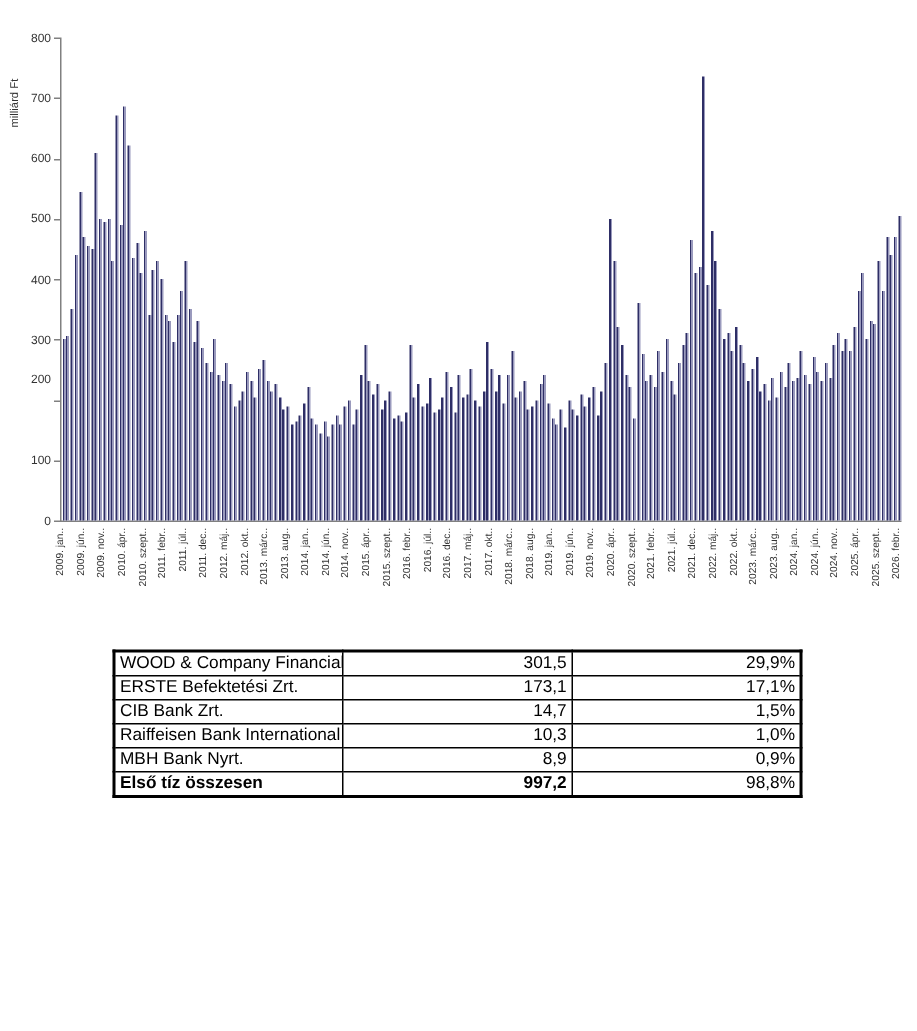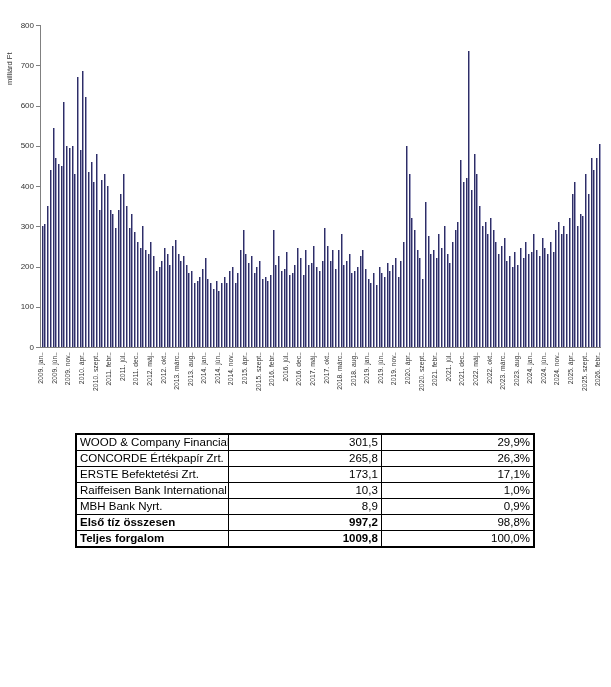--- a/index.html
+++ b/index.html
@@ -244,21 +244,21 @@
       <div class="bar" style="left: 552.266px; height: 177.1px; background: linear-gradient(90deg, rgb(46, 46, 102) 0px, rgb(46, 46, 102) 1px, rgb(154, 154, 189) 1px);"></div>
       <div class="bar" style="left: 554.983px; height: 189.2px; background: linear-gradient(90deg, rgb(46, 46, 102) 0px, rgb(46, 46, 102) 1px, rgb(154, 154, 189) 1px);"></div>
       <div class="bar" style="left: 557.7px; height: 203.3px; background: linear-gradient(90deg, rgb(46, 46, 102) 0px, rgb(46, 46, 102) 1px, rgb(154, 154, 189) 1px);"></div>
     </div>
   <div id="yaxis">
       <div class="ytick" style="left: 36px; top: 347px;"></div>
       <div class="ylab" style="top: 342.5px;">0</div>
       <div class="ytick" style="left: 36px; top: 306.8px;"></div>
       <div class="ylab" style="top: 302.3px;">100</div>
       <div class="ytick" style="left: 36px; top: 266.5px;"></div>
-      <div class="ylab" style="top: 262px;">200</div>
+      <div class="ylab" style="top: 248px;">200</div>
       <div class="ytick" style="left: 36px; top: 226.3px;"></div>
       <div class="ylab" style="top: 221.8px;">300</div>
       <div class="ytick" style="left: 36px; top: 186px;"></div>
       <div class="ylab" style="top: 181.5px;">400</div>
       <div class="ytick" style="left: 36px; top: 145.8px;"></div>
       <div class="ylab" style="top: 141.3px;">500</div>
       <div class="ytick" style="left: 36px; top: 105.5px;"></div>
       <div class="ylab" style="top: 101px;">600</div>
       <div class="ytick" style="left: 36px; top: 65.3px;"></div>
       <div class="ylab" style="top: 60.8px;">700</div>
@@ -314,43 +314,38 @@
 <table id="broker-table">
   <tbody>
   </tbody>
     <tbody id="broker-rows">
       <tr>
         <td class="">WOOD &amp; Company Financial Services a.s.</td>
         <td class="num">301,5</td>
         <td class="pct">29,9%</td>
       </tr>
       <tr>
-        <td class="">CONCORDE Értékpapír Zrt.</td>
-        <td class="num">265,8</td>
-        <td class="pct">26,3%</td>
-      </tr>
-      <tr>
         <td class="">ERSTE Befektetési Zrt.</td>
         <td class="num">173,1</td>
         <td class="pct">17,1%</td>
+      </tr>
+      <tr>
+        <td class="">CIB Bank Zrt.</td>
+        <td class="num">14,7</td>
+        <td class="pct">1,5%</td>
       </tr>
       <tr>
         <td class="">Raiffeisen Bank International AG</td>
         <td class="num">10,3</td>
         <td class="pct">1,0%</td>
       </tr>
       <tr>
         <td class="">MBH Bank Nyrt.</td>
         <td class="num">8,9</td>
         <td class="pct">0,9%</td>
       </tr>
       <tr class="sum-row">
         <td class="">Első tíz összesen</td>
         <td class="num">997,2</td>
         <td class="pct">98,8%</td>
       </tr>
-      <tr class="sum-row">
-        <td class="">Teljes forgalom</td>
-        <td class="num">1009,8</td>
-        <td class="pct">100,0%</td>
-      </tr>
     </tbody>
 </table>
 
 </body></html>

